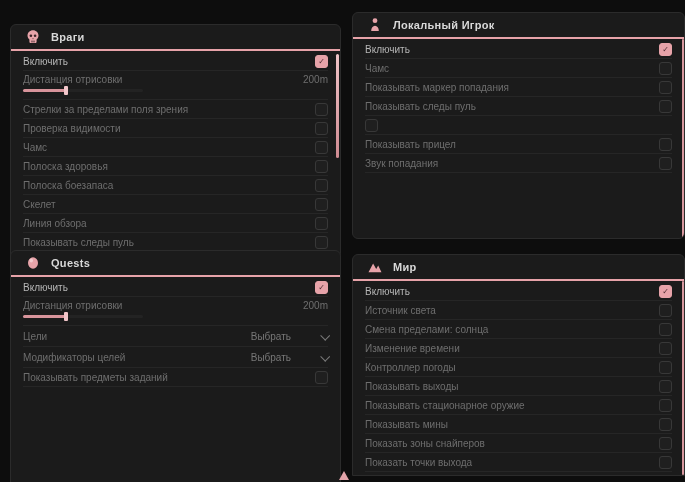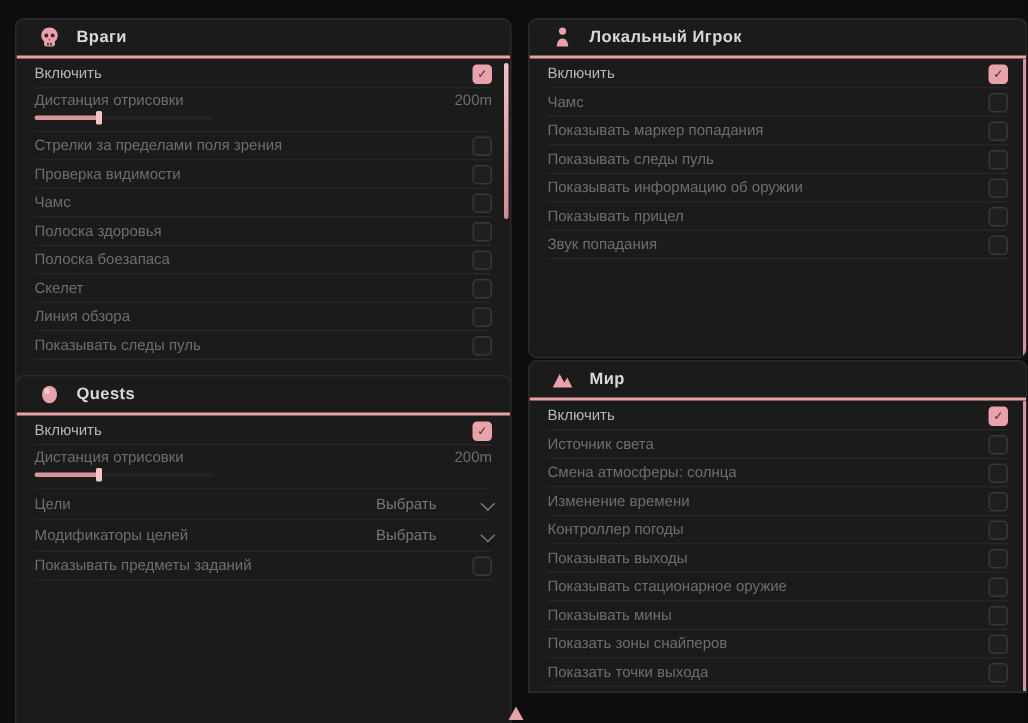--- a/index.html
+++ b/index.html
@@ -54,21 +54,21 @@
   }
   .cursor-tri{
     position:absolute;left:339px;top:471px;width:0;height:0;
     border-left:5px solid transparent;border-right:5px solid transparent;
     border-bottom:9px solid #e3a3a9;
   }
 </style>
 </head>
 <body>
 
-<div class="panel" style="left:10px;top:12px;width:331px;height:255px">
+<div class="panel" style="left:10px;top:24px;width:331px;height:255px">
   <div class="phead">
     <span class="picon">
         <svg width="16" height="16" viewBox="0 0 16 16">
           <path fill="#e7a3a9" d="M8 1.3C4.9 1.3 2.5 3.6 2.5 6.6c0 1.7.8 3 1.9 3.9v2.2c0 .7.6 1.3 1.3 1.3h4.6c.7 0 1.3-.6 1.3-1.3v-2.2c1.1-.9 1.9-2.2 1.9-3.9 0-3-2.4-5.3-5.5-5.3z"></path>
           <circle cx="5.9" cy="6.7" r="1.3" fill="#3a2327"></circle>
           <circle cx="10.1" cy="6.7" r="1.3" fill="#3a2327"></circle>
           <path fill="#3a2327" d="M7.4 9.2h1.2L8 10.4z"></path>
           <rect x="6.5" y="11.6" width="1" height="1.8" fill="#3a2327"></rect>
           <rect x="8.5" y="11.6" width="1" height="1.8" fill="#3a2327"></rect>
         </svg>
@@ -147,21 +147,20 @@
       </div>
       <div class="row toggle">
         <span class="lbl">Показывать маркер попадания</span>
         <span class="cb"></span>
       </div>
       <div class="row toggle">
         <span class="lbl">Показывать следы пуль</span>
         <span class="cb"></span>
       </div>
       <div class="row toggle">
-        <span class="lbl">Показывать информацию об оружии</span>
         <span class="cb"></span>
       </div>
       <div class="row toggle">
         <span class="lbl">Показывать прицел</span>
         <span class="cb"></span>
       </div>
       <div class="row toggle">
         <span class="lbl">Звук попадания</span>
         <span class="cb"></span>
       </div>
@@ -208,40 +207,40 @@
           <span class="chev"></span>
         </span>
       </div>
       <div class="row toggle">
         <span class="lbl">Показывать предметы заданий</span>
         <span class="cb"></span>
       </div>
     </div>
 </div>
 
-<div class="panel" style="left:352px;top:240px;width:333px;height:222px;border-radius:6px 6px 0 0">
+<div class="panel" style="left:352px;top:254px;width:333px;height:222px;border-radius:6px 6px 0 0">
   <div class="phead">
     <span class="picon">
         <svg width="16" height="16" viewBox="0 0 16 16">
           <path fill="#e7a3a9" d="M1.5 13.3 6.1 4.4l3.1 5.6 2-3.4 3.3 6.7z"></path>
         </svg>
       </span>
     <span class="ptitle">Мир</span>
   </div>
   <div class="rows">
       <div class="row toggle on">
         <span class="lbl">Включить</span>
         <span class="cb">✓</span>
       </div>
       <div class="row toggle">
         <span class="lbl">Источник света</span>
         <span class="cb"></span>
       </div>
       <div class="row toggle">
-        <span class="lbl">Смена атмосферы: солнца</span>
+        <span class="lbl">Смена пределами: солнца</span>
         <span class="cb"></span>
       </div>
       <div class="row toggle">
         <span class="lbl">Изменение времени</span>
         <span class="cb"></span>
       </div>
       <div class="row toggle">
         <span class="lbl">Контроллер погоды</span>
         <span class="cb"></span>
       </div>

